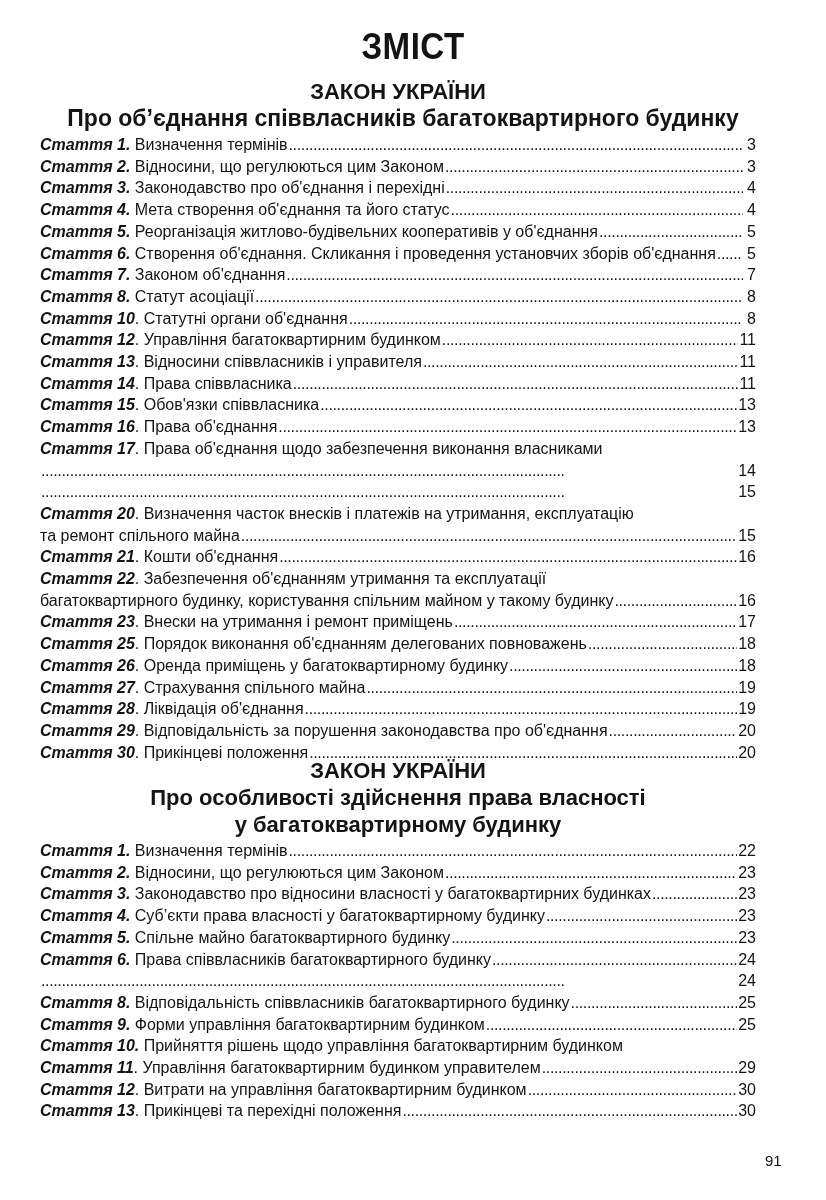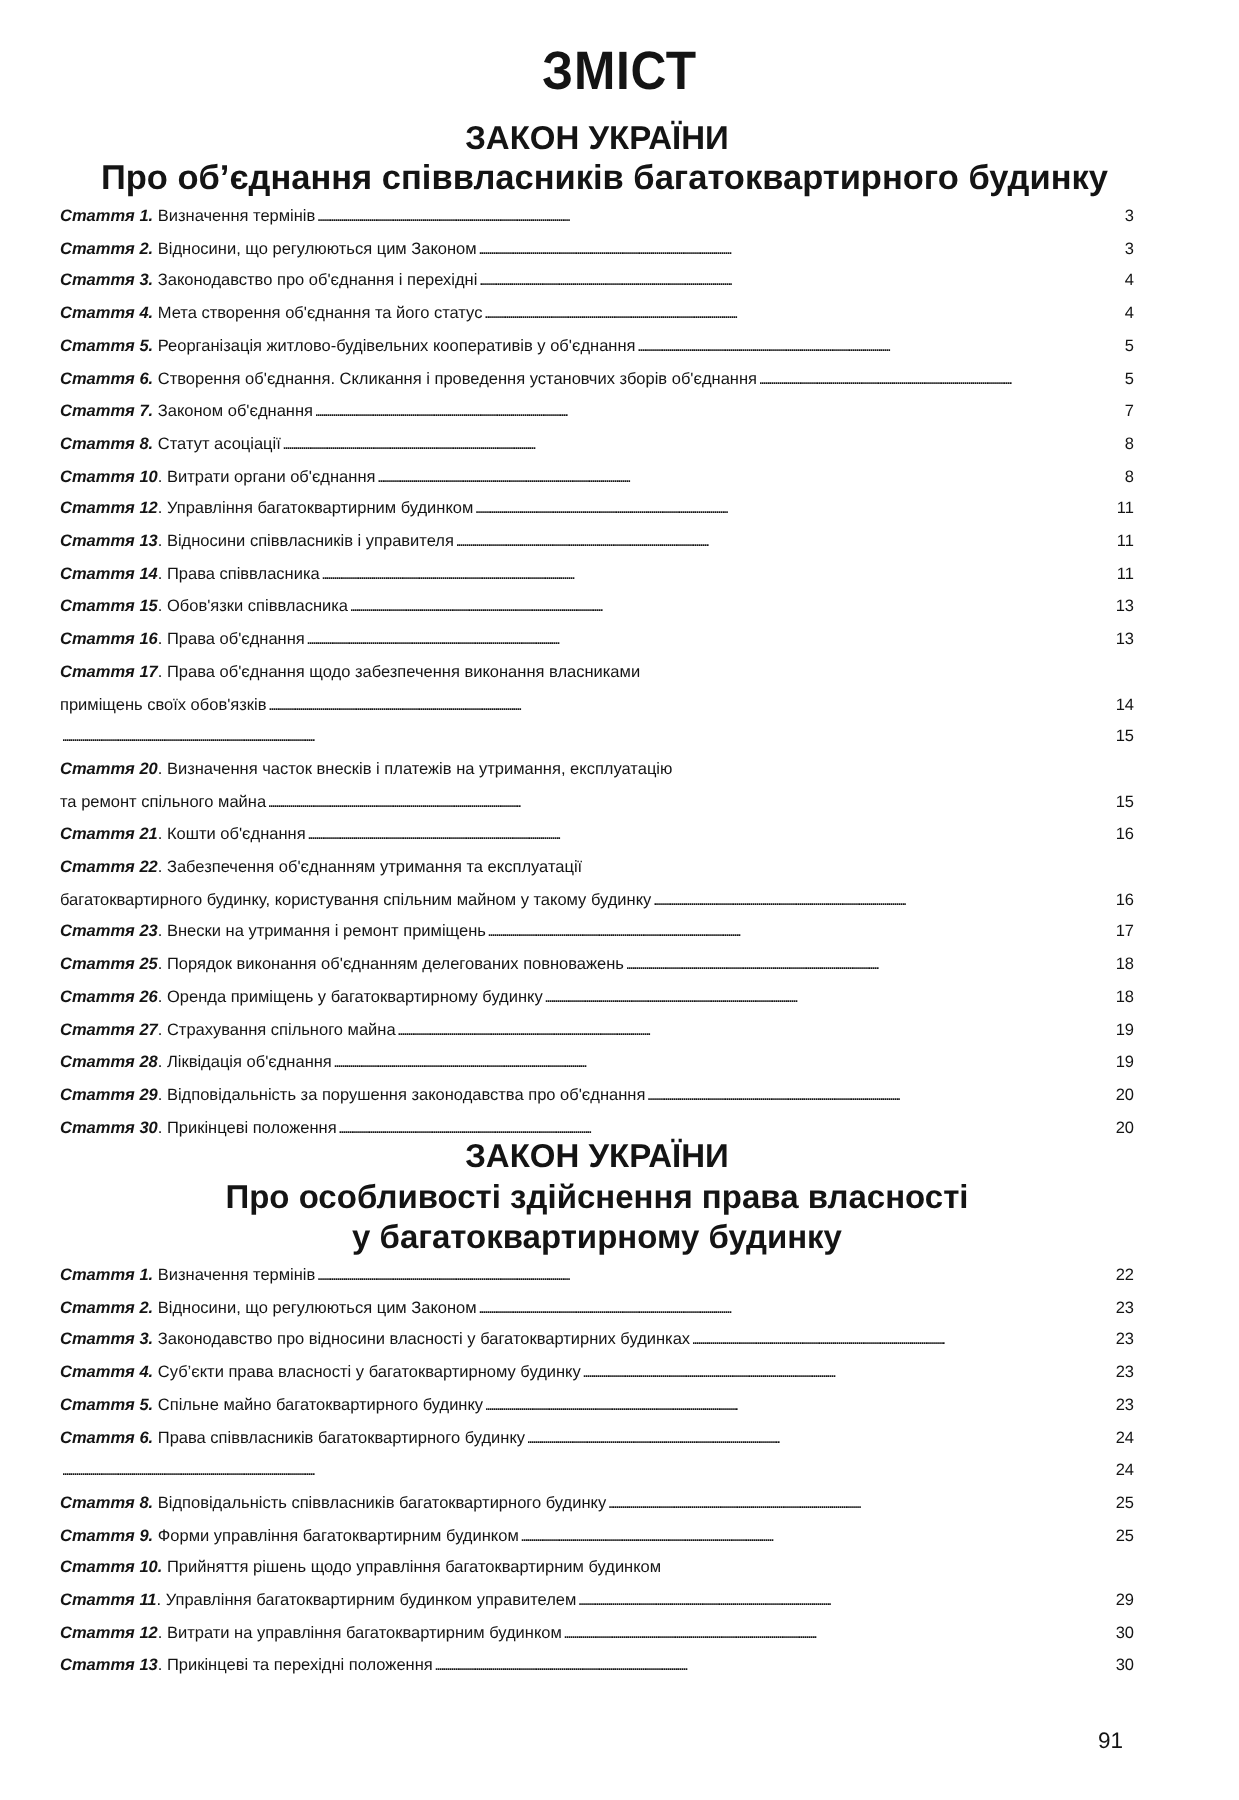--- a/index.html
+++ b/index.html
@@ -19,42 +19,42 @@
       transform: scaleX(0.92);
     }
     .law-block { position: absolute; left: 40px; width: 716px; }
     .law-heading {
       text-align: center; font-weight: bold; line-height: 27px;
     }
     .law-heading .law-type { font-size: 22px; display: block; }
     .law-heading .law-name { font-size: 22px; display: block; }
     .toc { margin-top: 2px; }
     .toc-entry {
-      font-size: 11px;
+      font-size: 16px;
       line-height: 21.7px;
     }
     .toc-line {
       display: flex; align-items: baseline;
       white-space: nowrap;
     }
     .toc-line .txt { flex: 0 0 auto; }
     .toc-line .dots {
       flex: 1 1 auto; overflow: hidden;
       margin: 0 1px;
     }
     .toc-line .dots::before {
       content: ". . . . . . . . . . . . . . . . . . . . . . . . . . . . . . . . . . . . . . . . . . . . . . . . . . . . . . . . . . . . . . . . . . . . . . . . . . . . . . . . . . . . . . . . . . . . . . . . . . . . . . . . . . . . . . . . . . . . . . . . . . . . . . . .";
       letter-spacing: -2.4px;
       white-space: nowrap;
     }
     .toc-line .pg { flex: 0 0 auto; text-align: right; min-width: 12px; }
     .art-label { font-weight: bold; font-style: italic; }
     .cont-line { white-space: nowrap; }
     .page-number {
-      position: absolute; top: 1152px; left: 732px;
+      position: absolute; top: 1152px; left: 765px;
       font-size: 15px;
     }
   </style>
 </head>
 <body>
 
 <div class="page-title">ЗМІСТ</div>
 
 <div class="law-block" style="top:78px;">
   <div class="law-heading">
@@ -113,21 +113,21 @@
       </div>
       <div class="toc-entry">
         <div class="toc-line">
           <span class="txt"><span class="art-label">Стаття 8.</span> <span>Статут асоціації</span></span>
           <span class="dots"></span>
           <span class="pg">8</span>
         </div>
       </div>
       <div class="toc-entry">
         <div class="toc-line">
-          <span class="txt"><span class="art-label">Стаття 10</span><span>. Витрати органи об'єднання</span></span>
+          <span class="txt"><span class="art-label">Стаття 10</span><span>. Статутні органи об'єднання</span></span>
           <span class="dots"></span>
           <span class="pg">8</span>
         </div>
       </div>
       <div class="toc-entry">
         <div class="toc-line">
           <span class="txt"><span class="art-label">Стаття 12</span><span>. Управління багатоквартирним будинком</span></span>
           <span class="dots"></span>
           <span class="pg">11</span>
         </div>
@@ -156,21 +156,20 @@
       <div class="toc-entry">
         <div class="toc-line">
           <span class="txt"><span class="art-label">Стаття 16</span><span>. Права об'єднання</span></span>
           <span class="dots"></span>
           <span class="pg">13</span>
         </div>
       </div>
       <div class="toc-entry">
         <div class="cont-line"><span class="txt"><span class="art-label">Стаття 17</span><span>. Права об'єднання щодо забезпечення виконання власниками</span></span></div>
         <div class="toc-line">
-          <span class="txt"><span>приміщень своїх обов'язків</span></span>
           <span class="dots"></span>
           <span class="pg">14</span>
         </div>
       </div>
       <div class="toc-entry">
         <div class="toc-line">
           <span class="dots"></span>
           <span class="pg">15</span>
         </div>
       </div>

